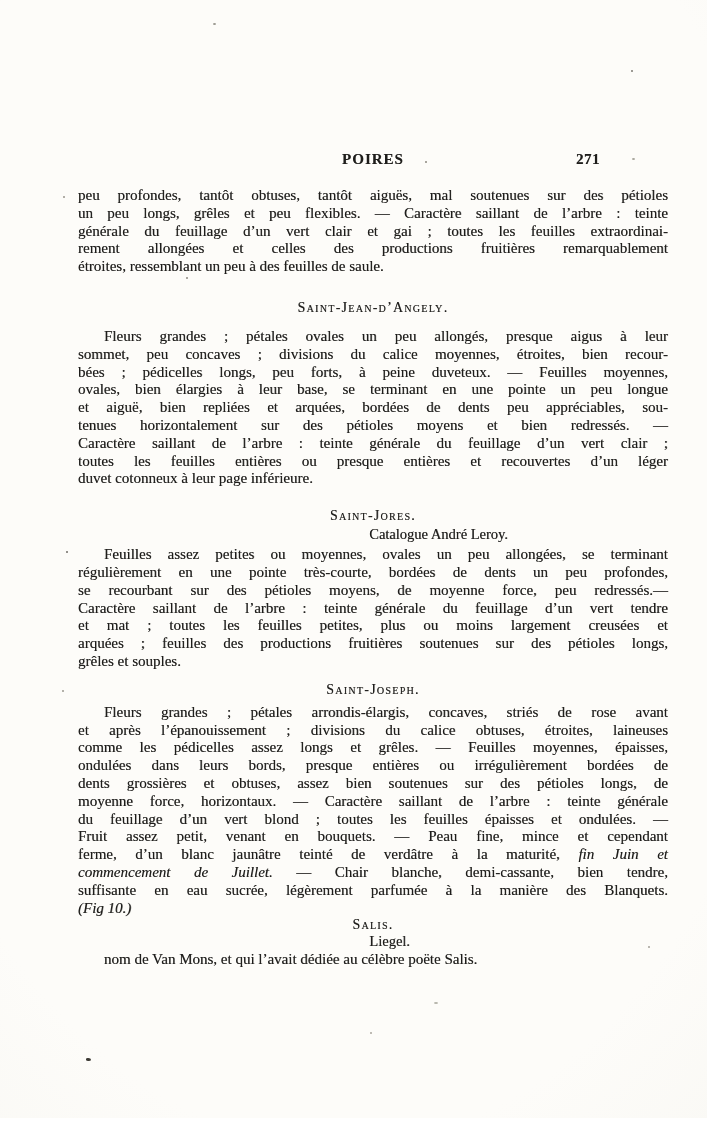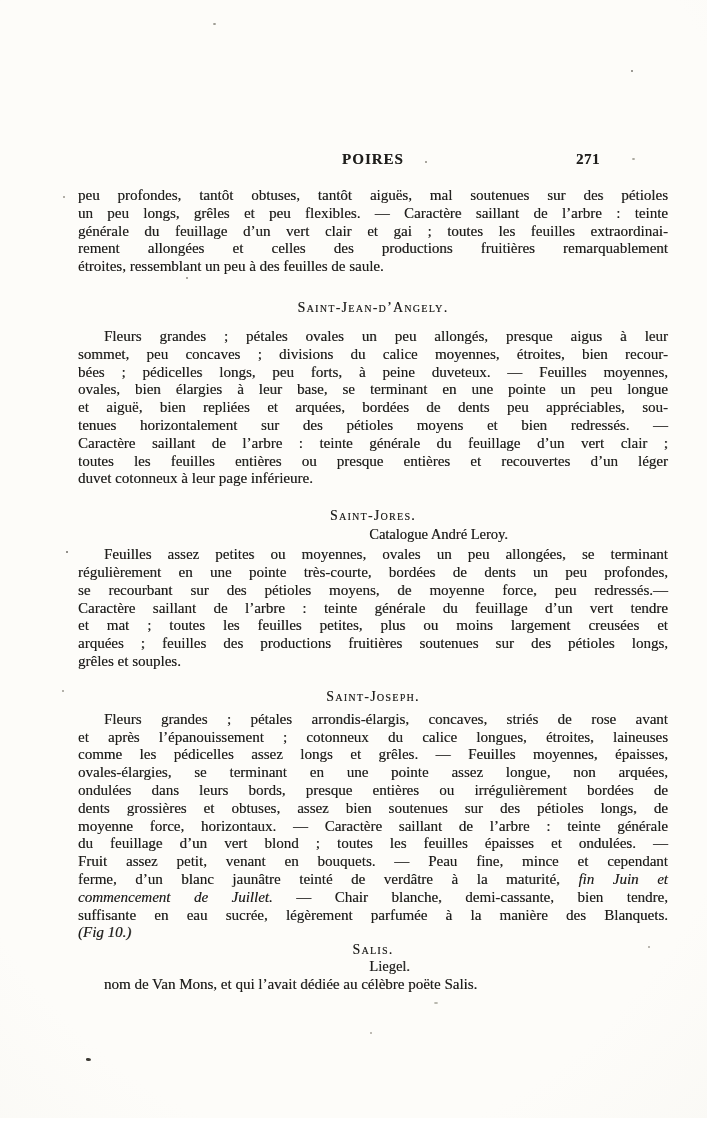--- a/index.html
+++ b/index.html
@@ -64,21 +64,21 @@
   .indent-first .line:first-child { text-indent: 26px; }
   .it { font-style: italic; }
 
   
   #sec0 { margin-top: 19px; }
   #sec1 .variety-heading { margin-top: 24px; }
   #sec1 .lines-block { margin-top: 12px; }
   #sec2 .variety-heading { margin-top: 20px; }
   #sec2 .attribution { margin-top: 3px; padding-right: 160px; }
   #sec2 .lines-block { margin-top: 4px; }
-  #sec3 .variety-heading { margin-top: 18px; }
+  #sec3 .variety-heading { margin-top: 11px; }
   #sec3 .lines-block { margin-top: 6px; }
   #sec4 .variety-heading { margin-top: 0; }
   #sec4 .attribution { margin-top: 1px; padding-right: 258px; }
   #sec4 .lines-block { margin-top: 2px; }
 
   .speck { position: absolute; border-radius: 50%; }
 </style>
 </head>
 <body>
 
@@ -127,23 +127,22 @@
           <div class="line"><span>et mat ; toutes les feuilles petites, plus ou moins largement creusées et</span></div>
           <div class="line"><span>arquées ; feuilles des productions fruitières soutenues sur des pétioles longs,</span></div>
           <div class="line"><span>grêles et souples.</span></div>
         </div>
     </section>
 
     <section id="sec3">
       <h2 class="variety-heading">Saint-Joseph.</h2>
       <div class="lines-block indent-first">
           <div class="line"><span>Fleurs grandes ; pétales arrondis-élargis, concaves, striés de rose avant</span></div>
-          <div class="line"><span>et après l’épanouissement ; cotonneux du calice longues, étroites, laineuses</span></div>
+          <div class="line"><span>et après l’épanouissement ; divisions du calice obtuses, étroites, laineuses</span></div>
           <div class="line"><span>comme les pédicelles assez longs et grêles. — Feuilles moyennes, épaisses,</span></div>
-          <div class="line"><span>ovales-élargies, se terminant en une pointe assez longue, non arquées,</span></div>
           <div class="line"><span>ondulées dans leurs bords, presque entières ou irrégulièrement bordées de</span></div>
           <div class="line"><span>dents grossières et obtuses, assez bien soutenues sur des pétioles longs, de</span></div>
           <div class="line"><span>moyenne force, horizontaux. — Caractère saillant de l’arbre : teinte générale</span></div>
           <div class="line"><span>du feuillage d’un vert blond ; toutes les feuilles épaisses et ondulées. —</span></div>
           <div class="line"><span>Fruit assez petit, venant en bouquets. — Peau fine, mince et cependant</span></div>
           <div class="line"><span>ferme, d’un blanc jaunâtre teinté de verdâtre à la maturité, </span><span class="it">fin Juin et</span></div>
           <div class="line"><span class="it">commencement de Juillet.</span><span> — Chair blanche, demi-cassante, bien tendre,</span></div>
           <div class="line"><span>suffisante en eau sucrée, légèrement parfumée à la manière des Blanquets.</span></div>
           <div class="line"><span class="it">(Fig 10.)</span></div>
         </div>

